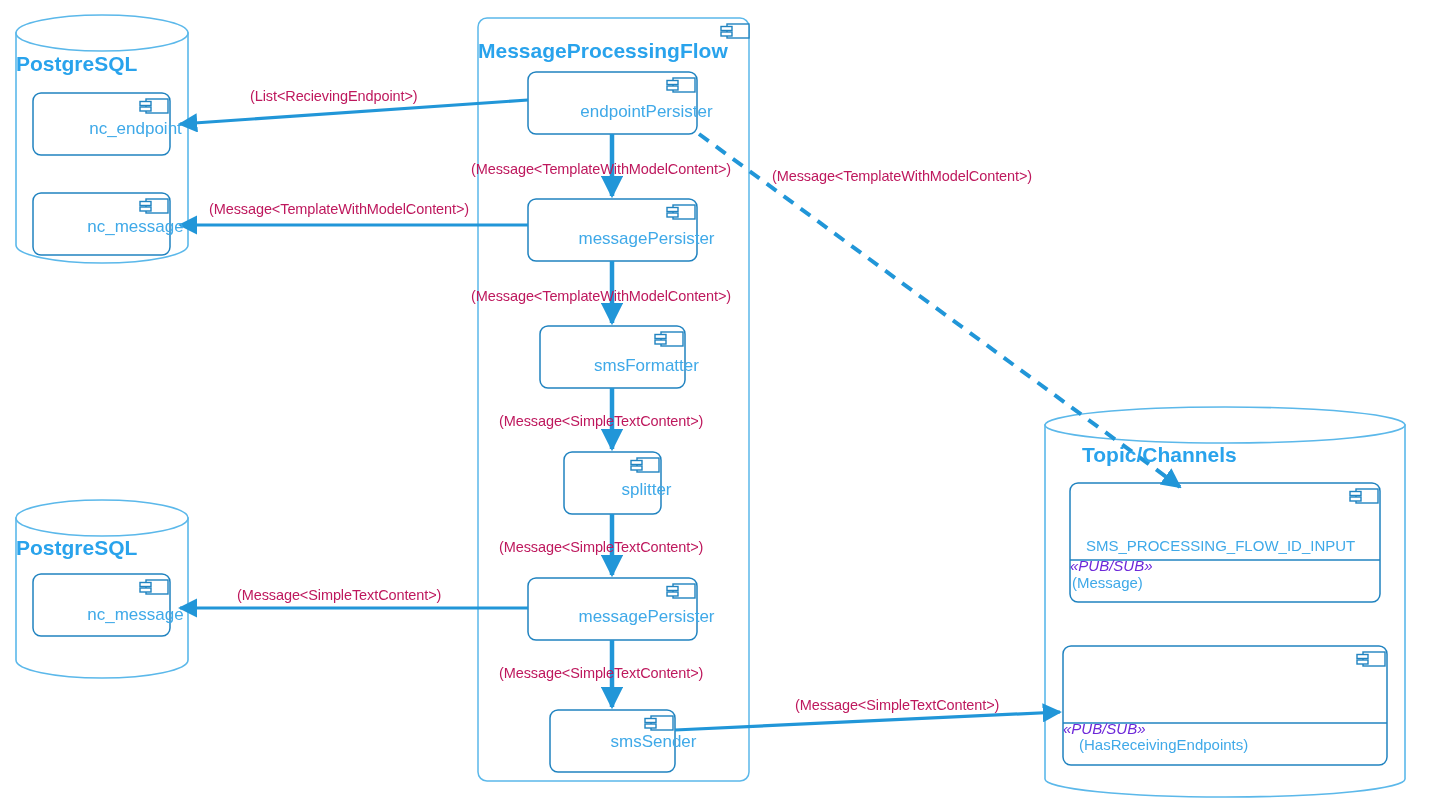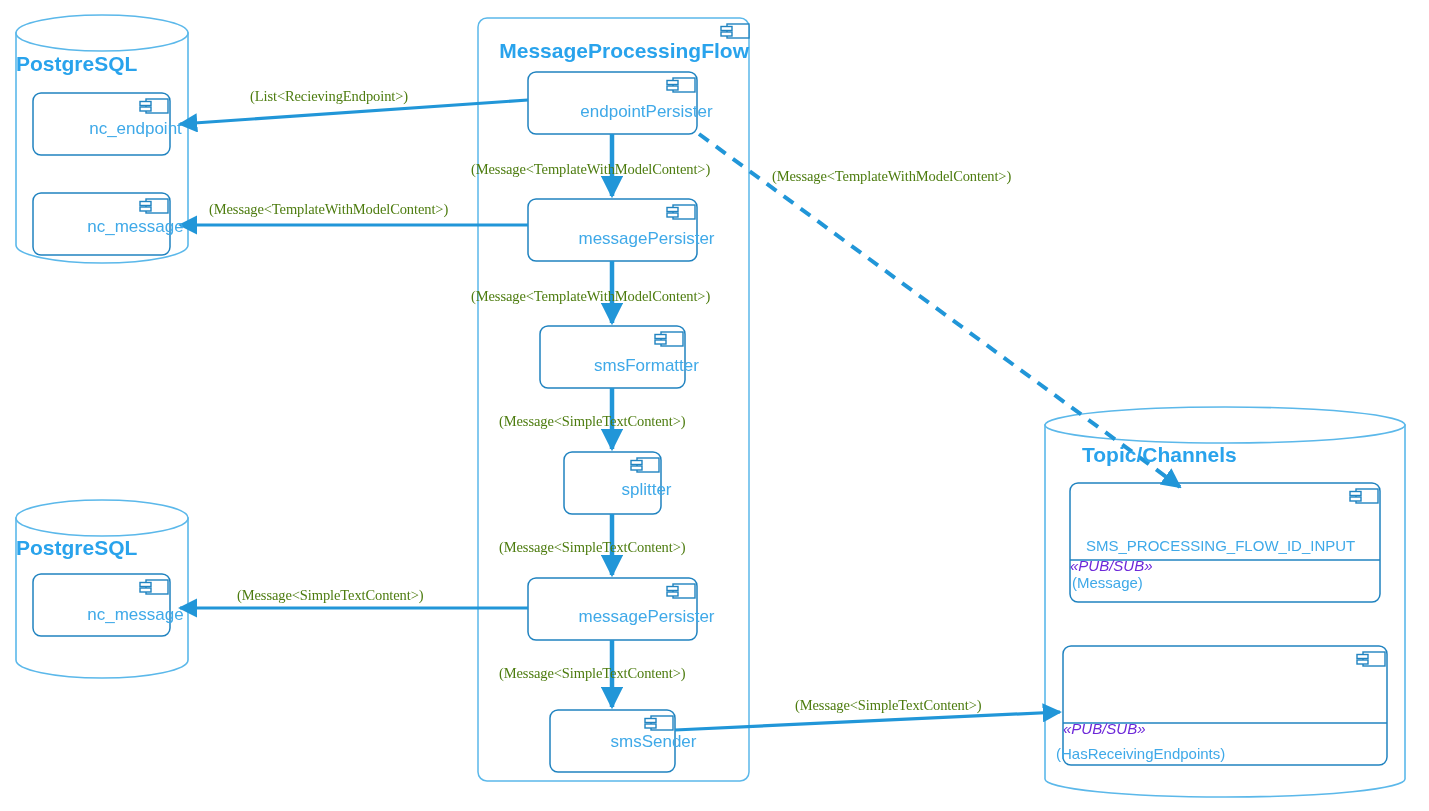--- a/index.html
+++ b/index.html
@@ -19,23 +19,23 @@
   }
   #svg-layer {
     position: absolute;
     left: 0;
     top: 0;
     width: 1429px;
     height: 811px;
   }
   .edge-label {
     position: absolute;
-    font-family: Liberation Serif, serif;
+    font-family: Liberation Sans, sans-serif;
     font-size: 14.5px;
-    color: #4d7c0f;
+    color: #be185d;
     white-space: nowrap;
     letter-spacing: -0.1px;
   }
   .db-title {
     position: absolute;
     font-family: "Liberation Sans", sans-serif;
     font-size: 21px;
     font-weight: bold;
     color: #29a3ec;
     white-space: nowrap;
@@ -215,37 +215,37 @@
     </g>
   </svg>
 
   <div class="db-title" style="left:16px; top:52px; width:172px;">PostgreSQL</div>
   <div class="node-label" style="left:33px; top:119px; width:137px;text-align:center;">nc_endpoint</div>
   <div class="node-label" style="left:33px; top:217px; width:137px;">nc_message</div>
 
   <div class="db-title" style="left:16px; top:536px; width:172px;">PostgreSQL</div>
   <div class="node-label" style="left:33px; top:605px; width:137px;">nc_message</div>
 
-  <div class="flow-title" style="left:478px; top:39px; width:271px; text-align:right;">MessageProcessingFlow</div>
+  <div class="flow-title" style="left:478px; top:39px; width:271px; text-align:left;">MessageProcessingFlow</div>
 
   <div class="node-label" style="left:528px; top:102px; width:169px;">endpointPersister</div>
   <div class="node-label" style="left:528px; top:229px; width:169px;">messagePersister</div>
   <div class="node-label" style="left:540px; top:356px; width:145px;">smsFormatter</div>
   <div class="node-label" style="left:564px; top:480px; width:97px;">splitter</div>
   <div class="node-label" style="left:528px; top:607px; width:169px;">messagePersister</div>
   <div class="node-label" style="left:550px; top:732px; width:139px;">smsSender</div>
 
   <div class="db-title" style="left:1082px; top:443px; width:356px;">Topic/Channels</div>
 
   <div class="stereotype" style="left:1070px; top:512px; width:310px;">«PUB/SUB»</div>
   <div class="chan-name" style="left:1086px; top:537px;">SMS_PROCESSING_FLOW_ID_INPUT</div>
   <div class="chan-payload" style="left:1024px; top:574px;margin-left:48px;">(Message)</div>
 
   <div class="stereotype" style="left:1063px; top:675px; width:324px;">«PUB/SUB»</div>
-  <div class="chan-payload" style="left:1056px; top:736px;margin-top:9px;">(HasReceivingEndpoints)</div>
+  <div class="chan-payload" style="left:1079px; top:736px;">(HasReceivingEndpoints)</div>
 
   <div class="edge-label" style="left:250px; top:88px;">(List&lt;RecievingEndpoint&gt;)</div>
 
   <div class="edge-label" style="left:471px; top:161px;">(Message&lt;TemplateWithModelContent&gt;)</div>
 
   <div class="edge-label" style="left:772px; top:168px;">(Message&lt;TemplateWithModelContent&gt;)</div>
 
   <div class="edge-label" style="left:209px; top:201px;">(Message&lt;TemplateWithModelContent&gt;)</div>
 
   <div class="edge-label" style="left:471px; top:288px;">(Message&lt;TemplateWithModelContent&gt;)</div>

